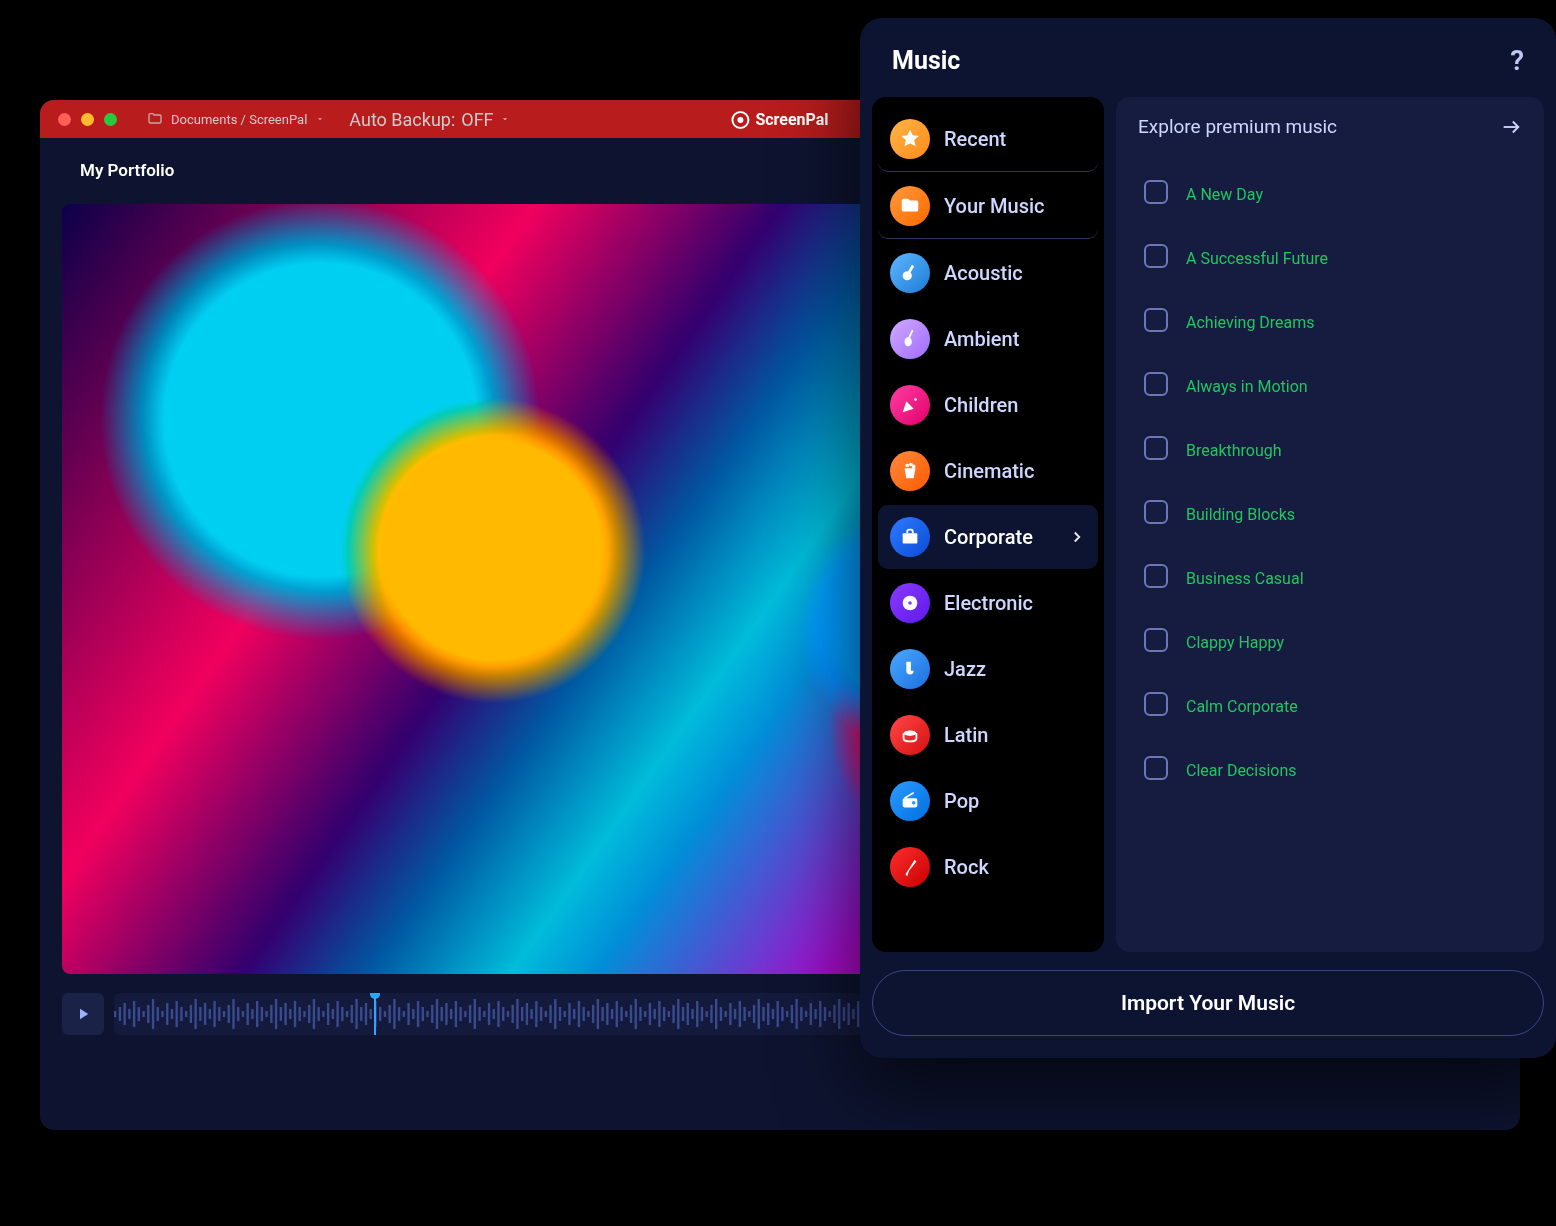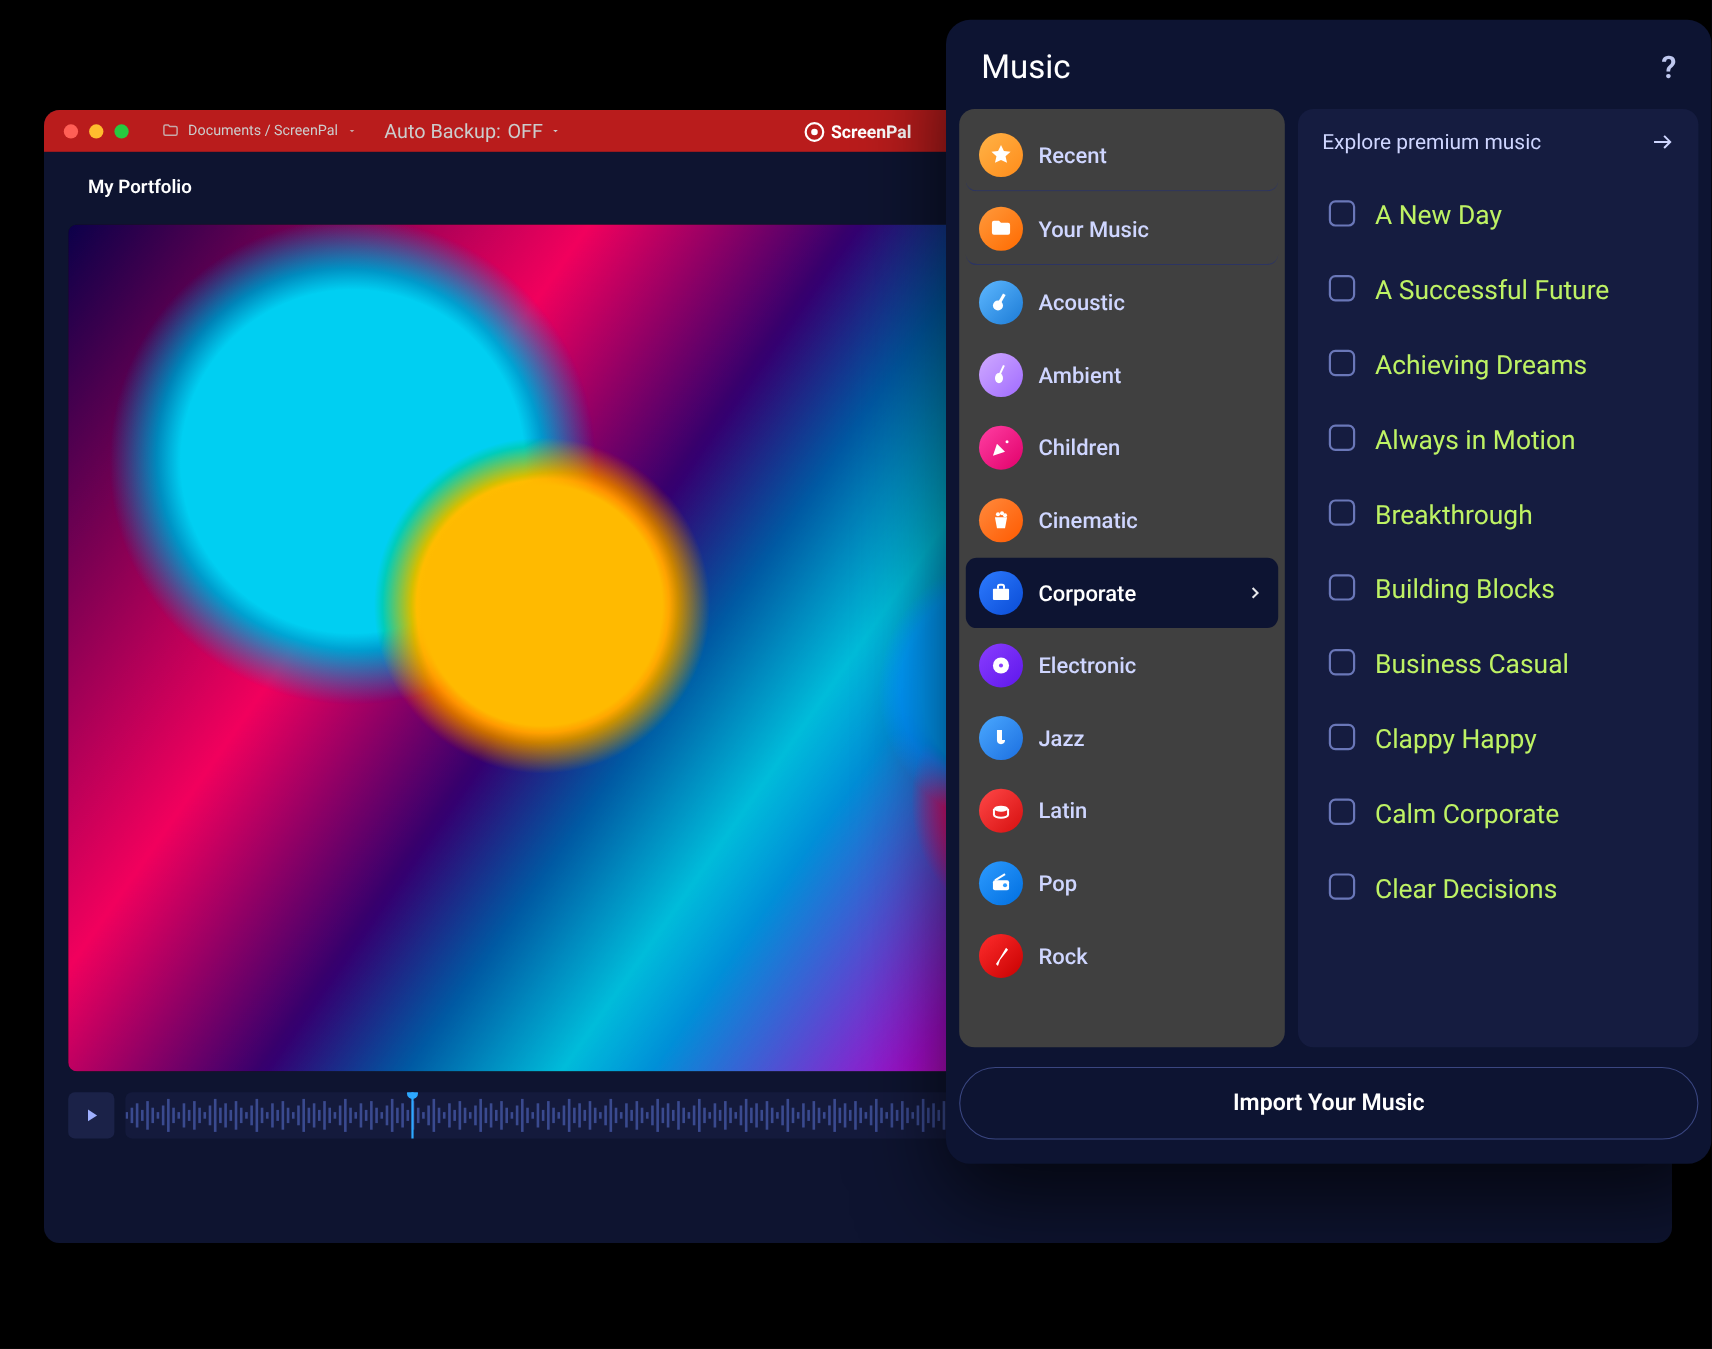--- a/index.html
+++ b/index.html
@@ -124,34 +124,34 @@
   display: flex;
   flex-direction: column;
   padding: 0 0 22px;
 }
 .music-head {
   display: flex;
   align-items: center;
   justify-content: space-between;
   padding: 26px 32px 20px;
 }
-.music-head h2 { color: #fff; font-size: 30px; font-weight: 400; }
+.music-head h2 { color: #fff; font-size: 25px; font-weight: 700; }
 .help-icon { color: #bfc8ef; font-size: 28px; cursor: pointer; font-weight: 600; }
 
 .music-body {
   display: flex;
   gap: 12px;
   flex: 1;
   padding: 0 12px;
   min-height: 0;
 }
 
 .cat-col {
-  width: 296px;
-  background: #404040;
+  width: 232px;
+  background: #000000;
   border-radius: 14px;
   padding: 10px 6px;
   display: flex;
   flex-direction: column;
   gap: 2px;
   overflow: hidden;
 }
 .cat-item {
   display: flex;
   align-items: center;
@@ -192,25 +192,25 @@
 }
 .track-list {
   flex: 1;
   overflow-y: auto;
   padding: 4px 10px 12px 22px;
 }
 .track-list::-webkit-scrollbar { width: 8px; }
 .track-list::-webkit-scrollbar-thumb { background: #3a4680; border-radius: 4px; }
 .track-item {
   display: flex;
-  align-items: flex-start;
+  align-items: flex-end;
   gap: 18px;
   padding: 20px 6px;
-  color: #bef264;
-  font-size: 24px;
+  color: #22c55e;
+  font-size: 16px;
   cursor: pointer;
 }
 .chk {
   width: 24px; height: 24px;
   border: 2px solid #6a77b8;
   border-radius: 6px;
   flex-shrink: 0;
 }
 
 .import-btn {

